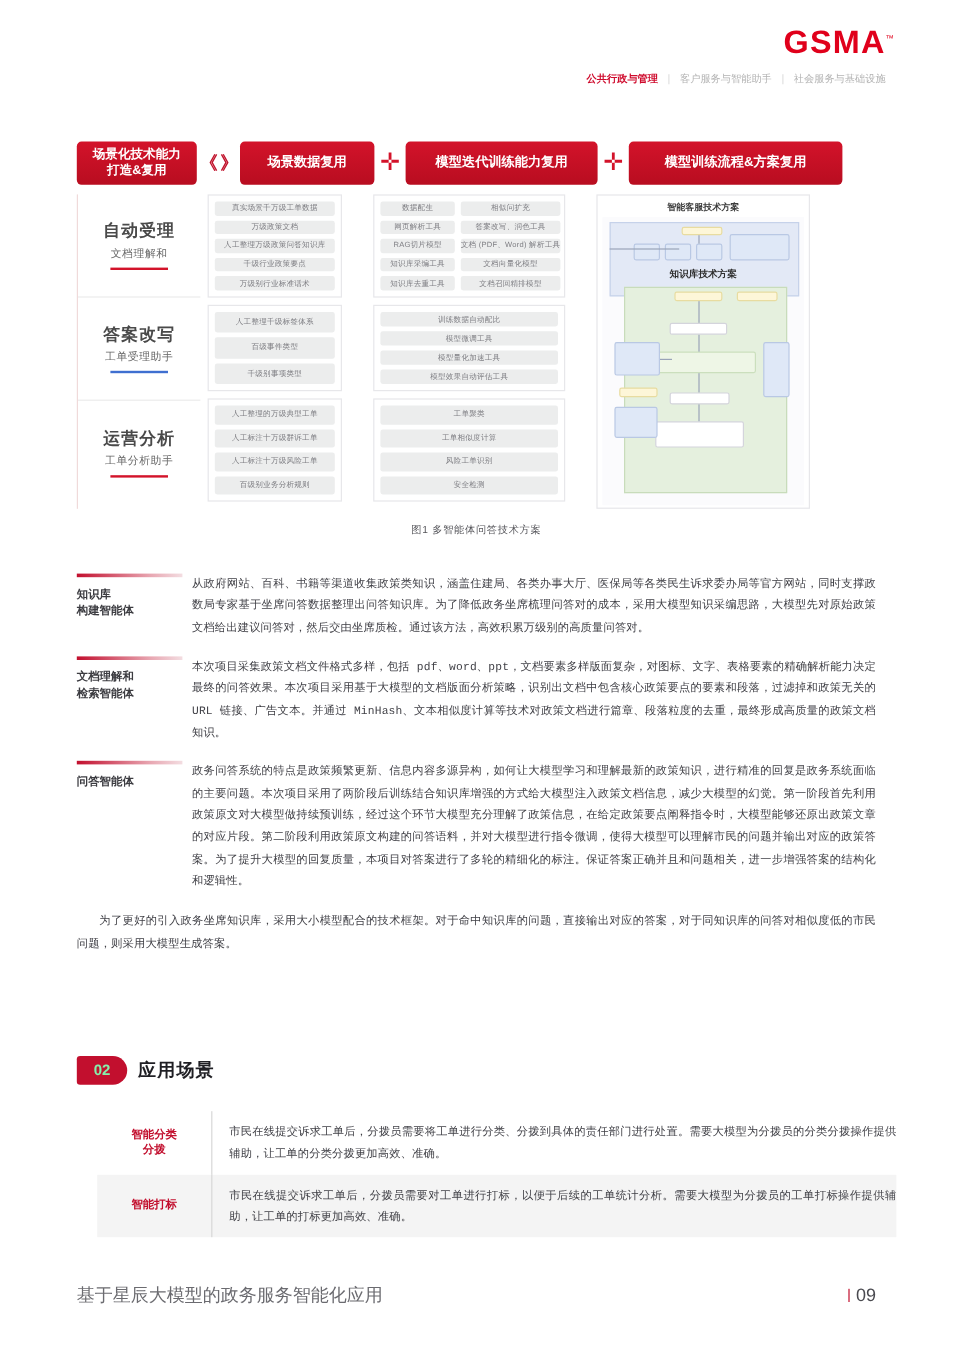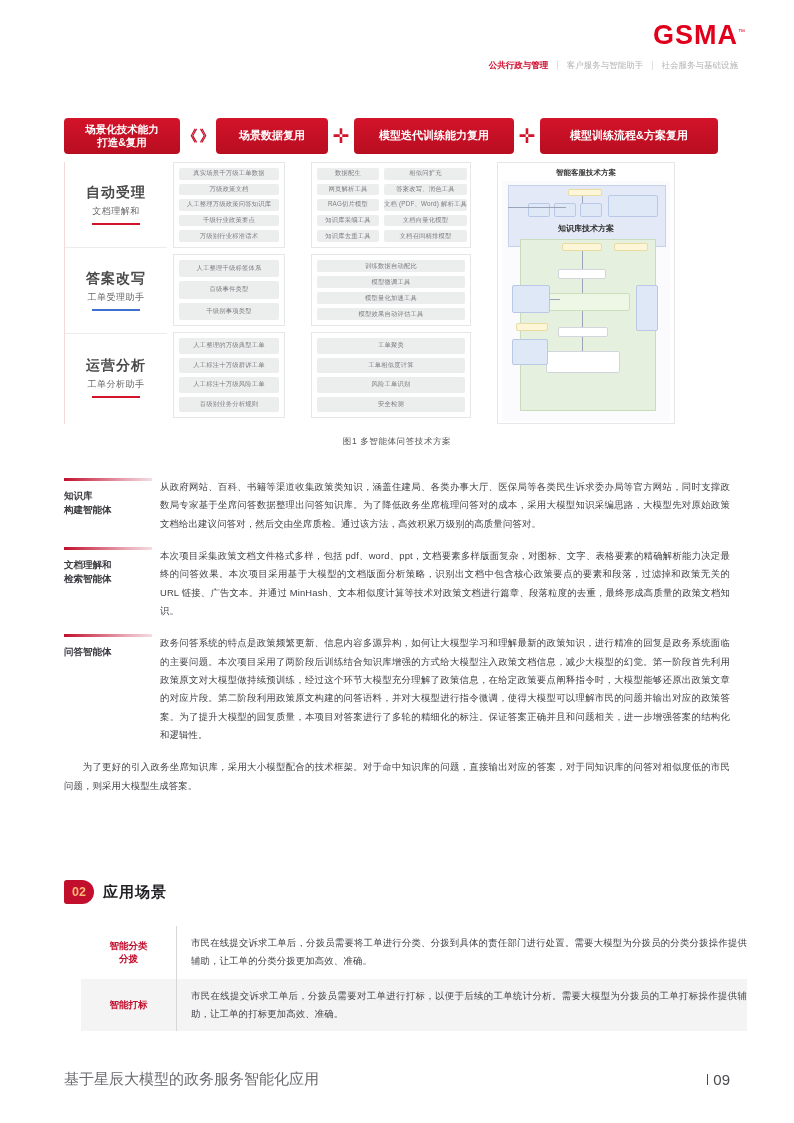--- a/index.html
+++ b/index.html
@@ -66,21 +66,21 @@
     font-size: 11px;
     border-radius: 4px;
     display: flex;
     flex-direction: column;
     align-items: center;
     justify-content: center;
     line-height: 1.25;
     text-align: center;
     height: 36px;
   }
-  .chip-left { width: 116px; font-size: 10.5px; }
+  .chip-left { width: 100px; font-size: 10.5px; }
   .chip-a { width: 112px; }
   .chip-b { width: 160px; }
   .chip-c { width: 178px; }
   .chev {
     width: 36px;
     text-align: center;
     color: #c0112a;
     font-size: 15px;
     font-weight: bold;
     letter-spacing: -1px;
@@ -231,43 +231,44 @@
     line-height: 1.5;
     margin-top: 5px;
   }
   .lead-text {
     flex: 1;
     font-size: 9.4px;
     line-height: 1.95;
     color: #3f3f45;
     text-align: justify;
     letter-spacing: .15px;
+    font-family: Liberation Mono, monospace;
   }
   .para {
     font-size: 9.4px;
     line-height: 1.95;
     color: #3f3f45;
     text-align: justify;
     text-indent: 2em;
     letter-spacing: .15px;
     margin-top: 6px;
   }
 
   
   .section-head {
     position: absolute;
     top: 880px; left: 64px;
     display: flex;
     align-items: center;
     gap: 9px;
   }
   .sec-num {
-    width: 30px; height: 24px;
+    width: 42px; height: 24px;
     background: #c20f2e;
-    color: #fdba74;
+    color: #86efac;
     font-size: 12.5px;
     font-weight: bold;
     display: flex;
     align-items: center;
     justify-content: center;
     border-radius: 3px 13px 13px 3px;
   }
   .sec-title {
     font-size: 15px;
     font-weight: bold;

